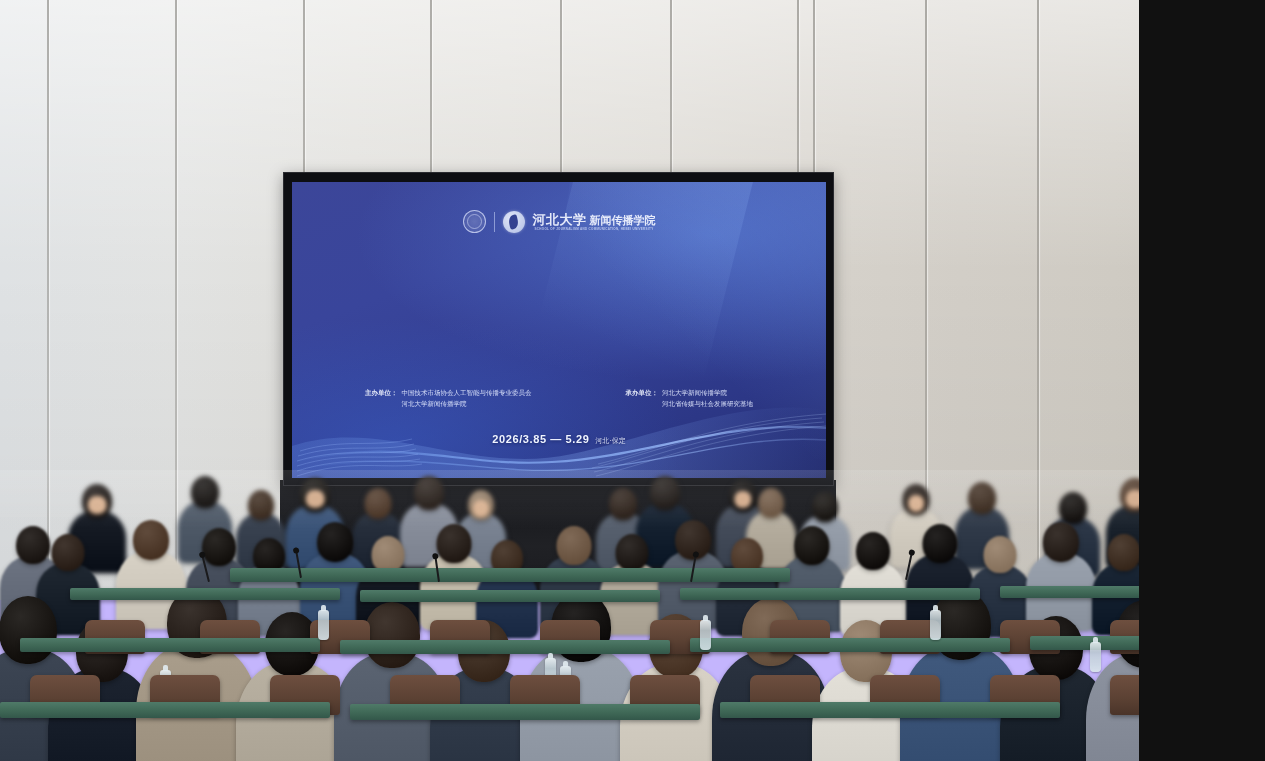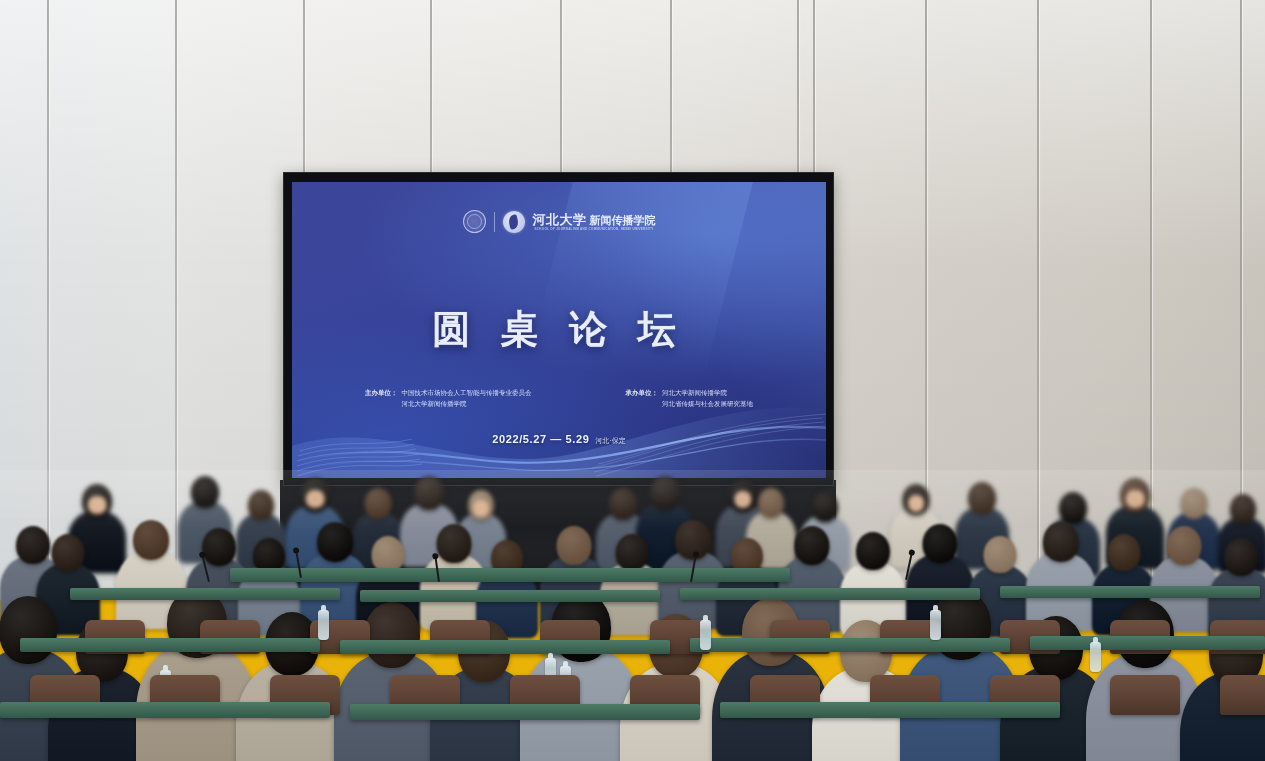--- a/index.html
+++ b/index.html
@@ -2,23 +2,23 @@
 <html lang="zh"><head>
 <meta charset="utf-8">
 <title>Conference Room Photo</title>
 <style>
   html,body{margin:0;padding:0;background:#111;}
   body{font-family:"Liberation Sans","DejaVu Sans",sans-serif;}
 
   
   #photo{
     position:relative;
-    width:1265px;height:761px;
+    width:1139px;height:761px;
     overflow:hidden;
-    background:#eab308;
+    background:#c4b5fd;
     user-select:none;
   }
 
   
   .wall{
     position:absolute;left:0;top:0;width:1265px;height:600px;
     background:
       linear-gradient(90deg,
         #dfe2e4 0%, #e2e3e2 14%, #e0dfdb 28%,
         #dedcd7 40%, #dbd8d2 52%, #d6d2cb 64%,
@@ -260,41 +260,40 @@
           <span class="emblem"></span>
           <span class="vbar"></span>
           <span class="hbu-mark"></span>
           <span class="logo-cn">
             <span>河北大学</span><span class="sub">新闻传播学院</span>
             <span class="logo-en">SCHOOL OF JOURNALISM AND COMMUNICATION, HEBEI UNIVERSITY</span>
           </span>
         </div>
 
 
-        <div class="title-sub">圆 桌 论 坛</div>
 
         <div class="orgs">
           <div class="org-block">
             <span class="org-label">主办单位：</span>
             <span class="org-lines">
               <div>中国技术市场协会人工智能与传播专业委员会</div>
               <div>河北大学新闻传播学院</div>
             </span>
           </div>
           <div class="org-block">
             <span class="org-label">承办单位：</span>
             <span class="org-lines">
               <div>河北大学新闻传播学院</div>
               <div>河北省传媒与社会发展研究基地</div>
             </span>
           </div>
         </div>
 
         <div class="datebar">
-          <span>2022/5.27 — 5.29</span><span class="place">河北·保定</span>
+          <span>2026/3.85 — 5.29</span><span class="place">河北·保定</span>
         </div>
 
       </div>
     </div>
   </div>
 
   <div class="audience">
     <div id="furniture">
         <div class="desk" style="left: 230px; top: 98px; width: 560px; height: 14px; z-index: 3;"></div>
         <div class="desk" style="left: 70px; top: 118px; width: 270px; height: 12px; z-index: 4;"></div>

